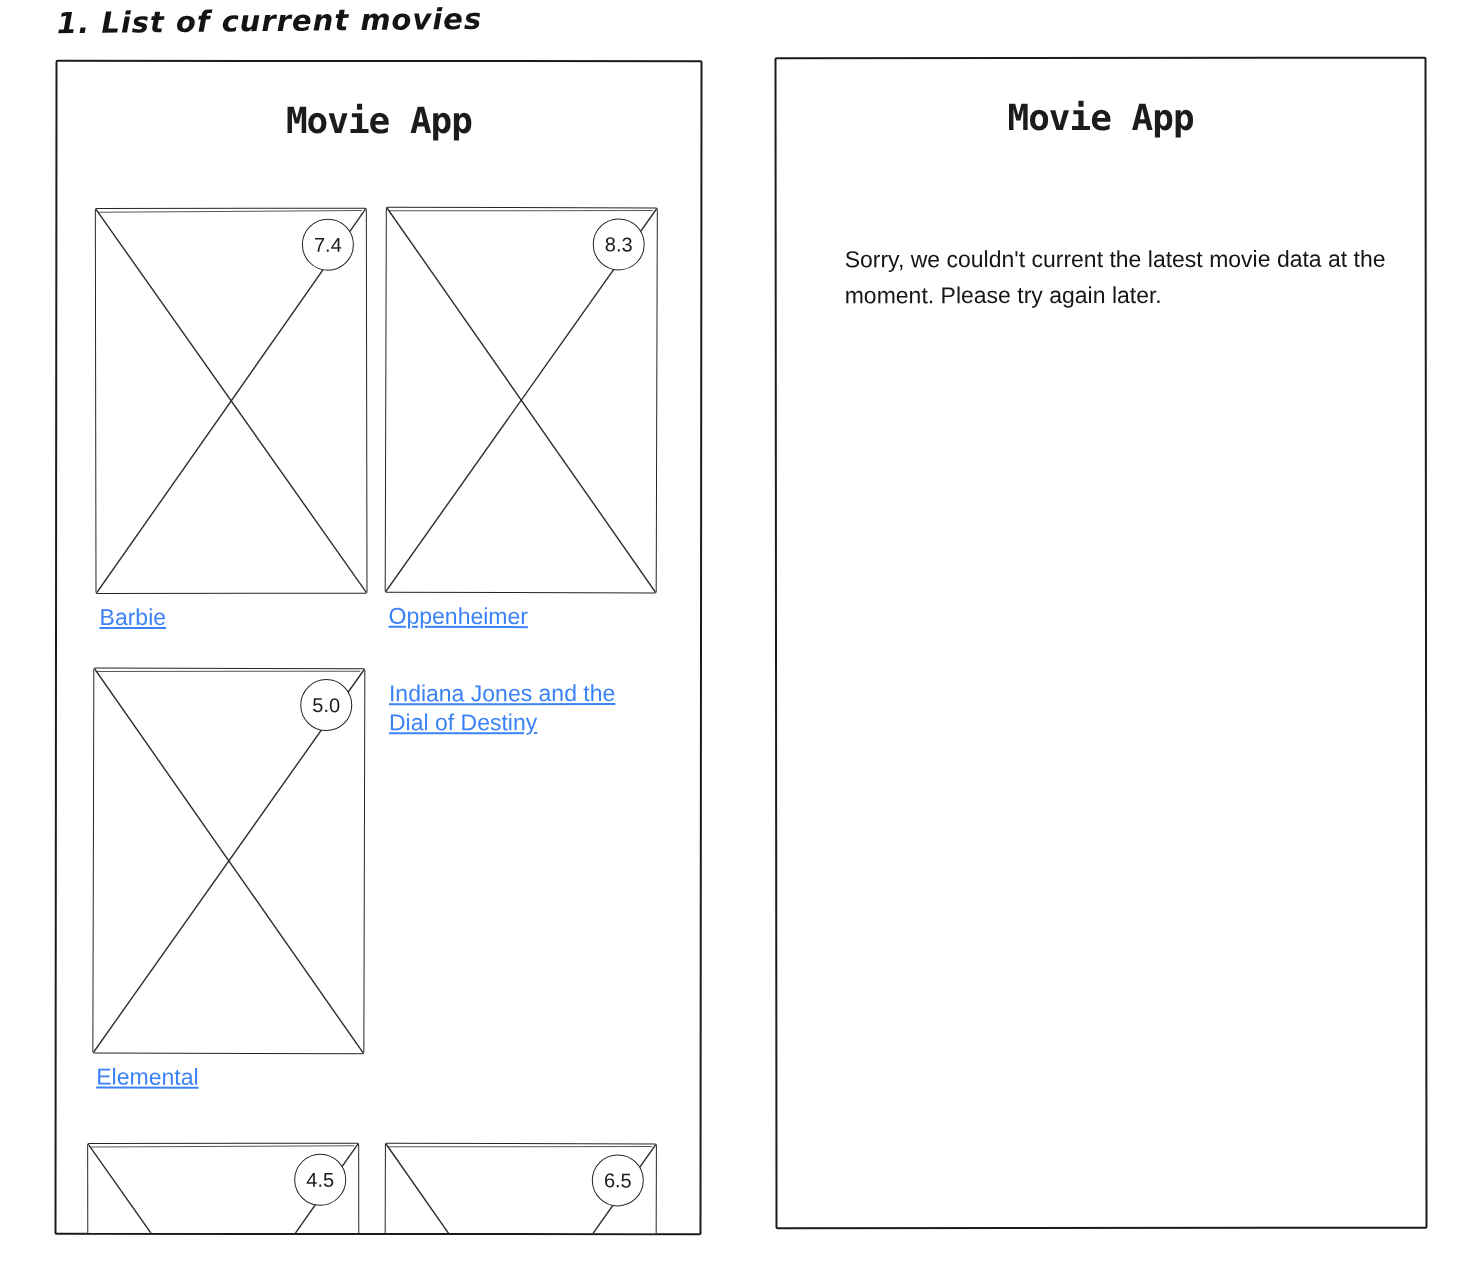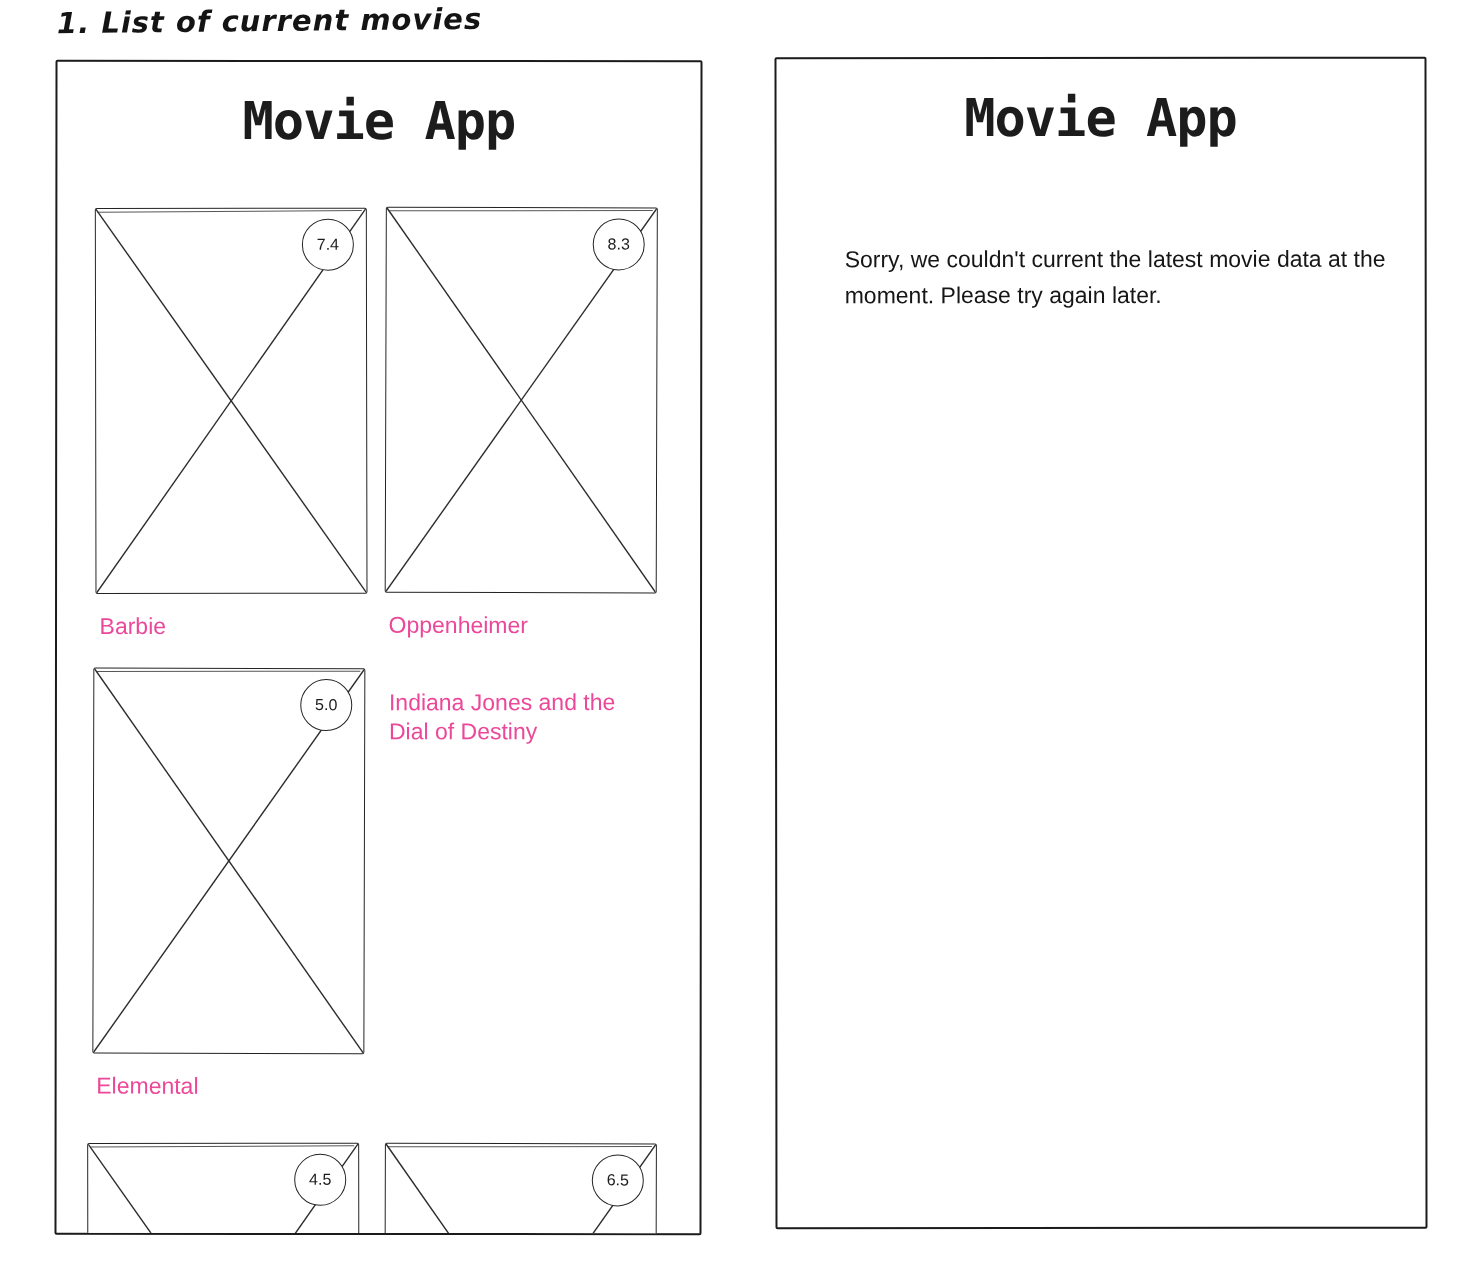--- a/index.html
+++ b/index.html
@@ -49,26 +49,26 @@
     transform: rotate(0.05deg);
   }
   .screen.right {
     left: 775px;
     top: 57px;
     width: 652px;
     height: 1172px;
     transform: rotate(-0.05deg);
   }
   .screen-title {
-    margin: 0;
+    margin: 8px;
     padding-top: 30px;
     text-align: center;
     font-family: "DejaVu Sans Mono", "Liberation Mono", monospace;
     font-weight: 700;
-    font-size: 52px;
+    font-size: 36px;
     letter-spacing: -1px;
     line-height: 1.15;
     color: #1c1c1c;
   }
   
   .movie-card {
     position: absolute;
     width: 272px;
   }
   .card-1 { left: 38px;  top: 146px; transform: rotate(-0.15deg); }
@@ -113,30 +113,31 @@
     right: 12px;
     width: 52px;
     height: 52px;
     box-sizing: border-box;
     border: 1.7px solid #242424;
     border-radius: 50%;
     background: #ffffff;
     display: flex;
     align-items: center;
     justify-content: center;
-    font-size: 16px;
+    font-size: 20px;
     color: #1c1c1c;
   }
   .movie-title {
-    margin-top: 18px;
+    margin-top: 9px;
     margin-left: 4px;
     max-width: 250px;
     font-size: 23px;
     line-height: 1.25;
-    color: #ec4899;
+    color: #3b82f6;
+    text-decoration: underline;
   }
   
   .error-message {
     position: absolute;
     left: 68px;
     top: 183px;
     width: 560px;
     font-size: 23px;
     line-height: 1.55;
     color: #161616;

